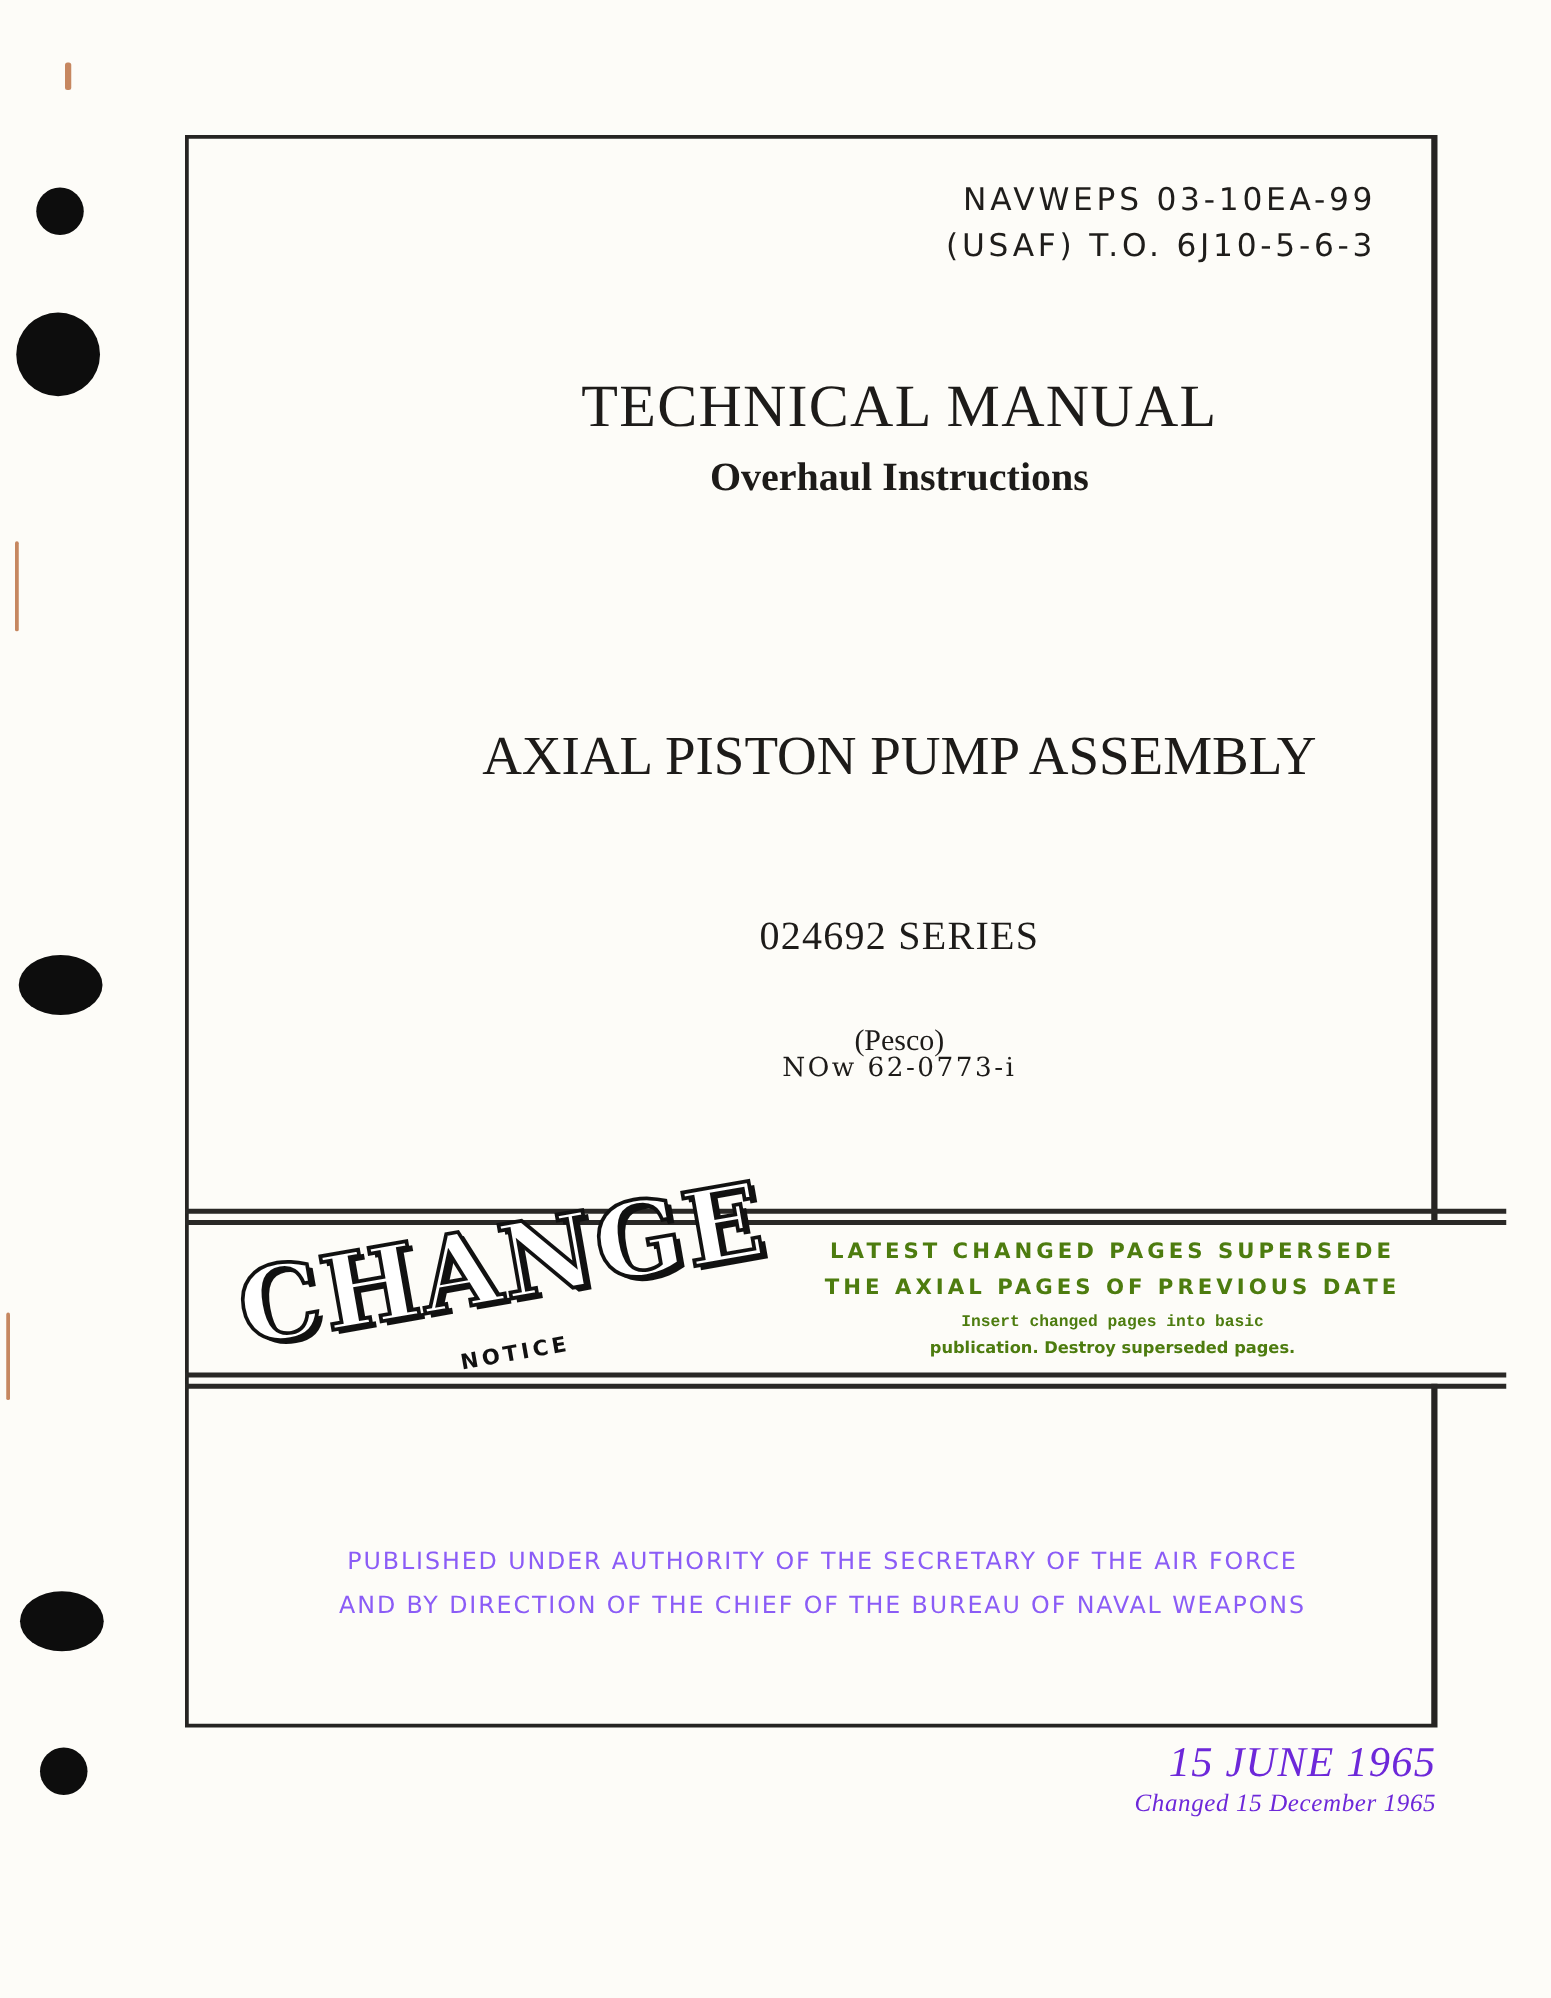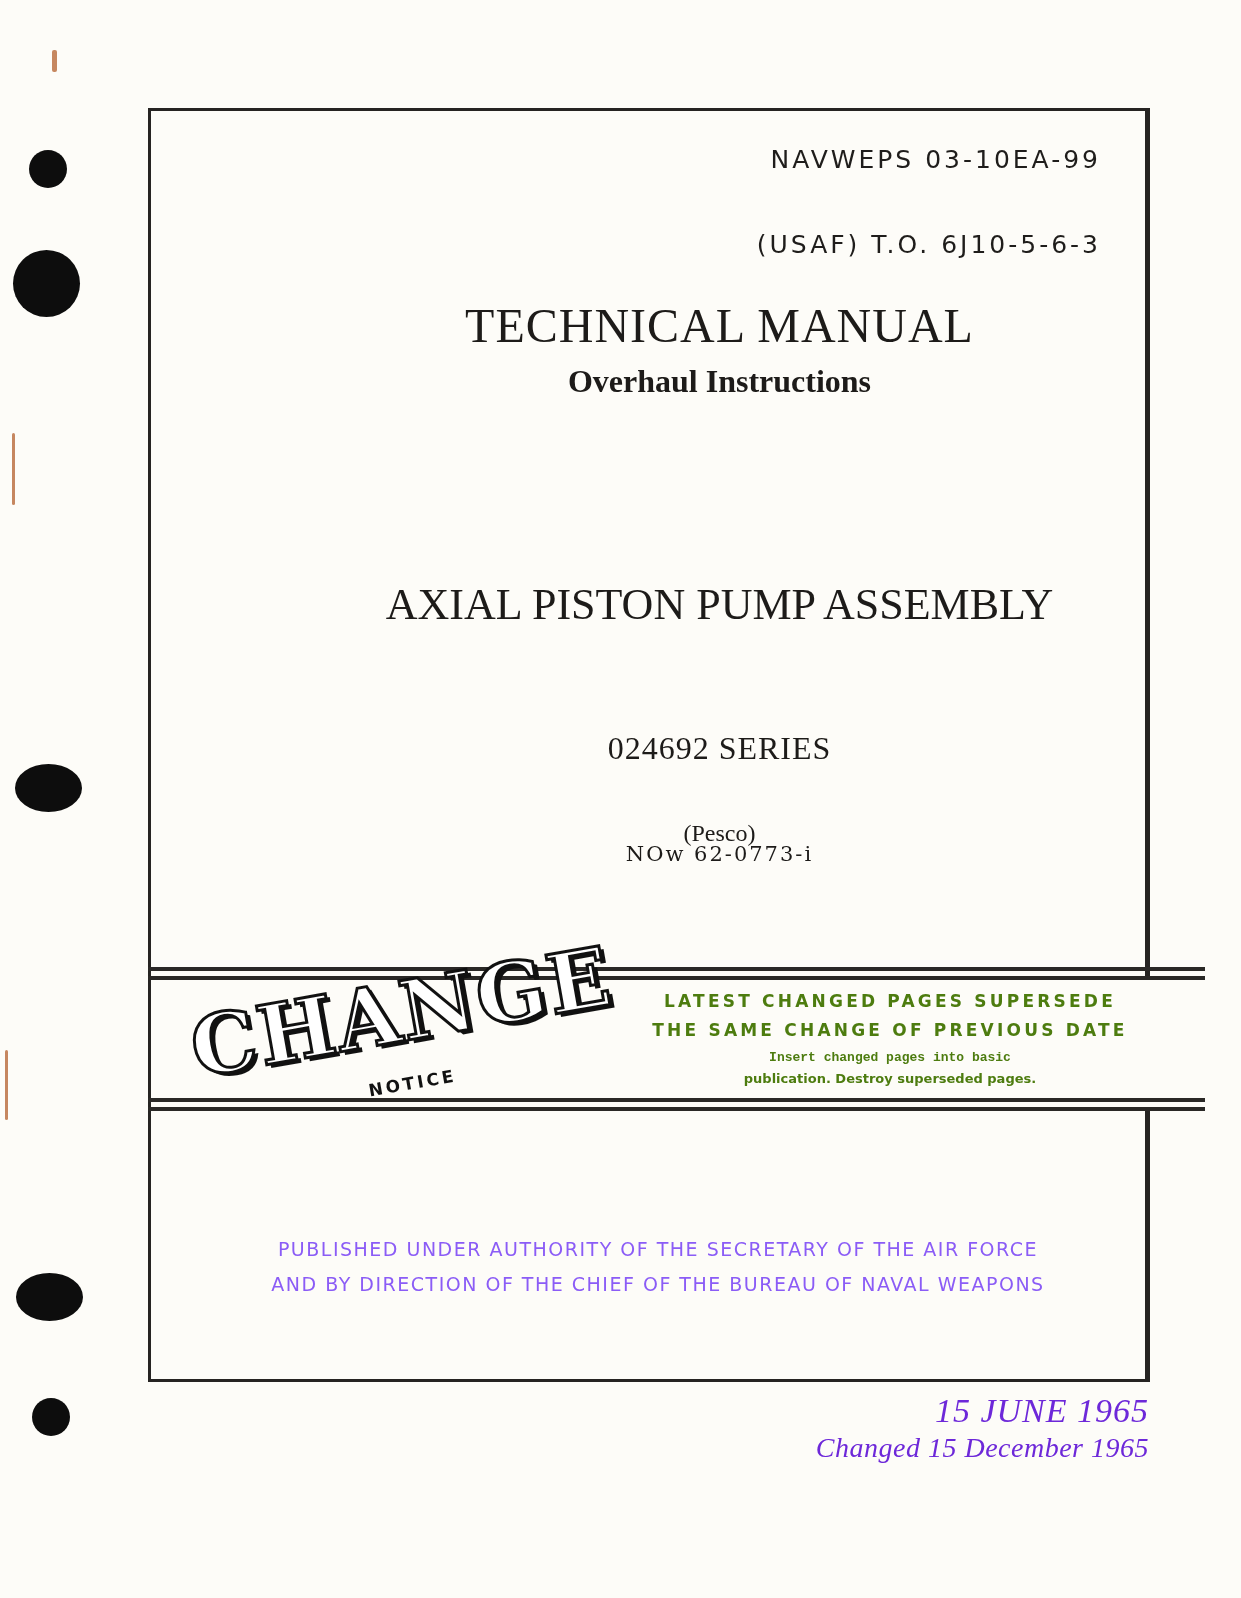--- a/index.html
+++ b/index.html
@@ -63,57 +63,57 @@
       position: absolute; left: 148px; width: 1020px; text-align: center;
       font-family: "DejaVu Sans", sans-serif; font-size: 19px; letter-spacing: 1.5px; color: #8b5cf6;
     }
     .a1 { top: 1238px; }
     .a2 { top: 1273px; }
     .date {
       position: absolute; right: 92px; text-align: right;
       font-family: "Liberation Serif", "DejaVu Serif", serif; font-style: italic; color: #6d28d9;
     }
     .d1 { top: 1392px; font-size: 34px; letter-spacing: 1px; }
-    .d2 { top: 1432px; font-size: 28px; letter-spacing: .5px; }
+    .d2 { top: 1432px; font-size: 20px; letter-spacing: .5px; }
   </style>
 </head>
 <body>
 
 <div class="punch" style="left:29px;top:150px;width:38px;height:38px;"></div>
 <div class="punch" style="left:13px;top:250px;width:67px;height:67px;"></div>
 <div class="punch" style="left:15px;top:764px;width:67px;height:48px;"></div>
 <div class="punch" style="left:16px;top:1273px;width:67px;height:48px;"></div>
 <div class="punch" style="left:32px;top:1398px;width:38px;height:38px;"></div>
 <div class="stain" style="left:52px;top:50px;width:5px;height:22px;"></div>
 <div class="stain" style="left:12px;top:433px;width:3px;height:72px;"></div>
 <div class="stain" style="left:5px;top:1050px;width:3px;height:70px;"></div>
 
 <div class="frame"></div>
 
 <div class="ref" style="top:145px;">NAVWEPS 03-10EA-99</div>
-<div class="ref" style="top:182px;margin-top:48px;">(USAF) T.O. 6J10-5-6-3</div>
+<div class="ref" style="top:182px;">(USAF) T.O. 6J10-5-6-3</div>
 
 <div class="serif t1">TECHNICAL MANUAL</div>
 <div class="serif t2">Overhaul Instructions</div>
 <div class="serif t3">AXIAL PISTON PUMP ASSEMBLY</div>
 <div class="serif t4">024692 SERIES</div>
 <div class="serif t5">(Pesco)</div>
 <div class="serif t6">NOw 62-0773-i</div>
 
 <div class="cn-white"></div>
 <div class="band" style="top:967px;"></div>
 <div class="band" style="top:976px;"></div>
 <div class="band" style="top:1098px;"></div>
 <div class="band" style="top:1107px;"></div>
 
 <div class="change-word">CHANGE</div>
 <div class="notice-word">NOTICE</div>
 
 <div class="cn-text cn1">LATEST CHANGED PAGES SUPERSEDE</div>
-<div class="cn-text cn2">THE SAME CHANGE OF PREVIOUS DATE</div>
+<div class="cn-text cn2">THE AXIAL PAGES OF PREVIOUS DATE</div>
 <div class="cn-text cn3">Insert changed pages into basic</div>
 <div class="cn-text cn4">publication. Destroy superseded pages.</div>
 
 <div class="auth a1">PUBLISHED UNDER AUTHORITY OF THE SECRETARY OF THE AIR FORCE</div>
 <div class="auth a2">AND BY DIRECTION OF THE CHIEF OF THE BUREAU OF NAVAL WEAPONS</div>
 
 <div class="date d1">15 JUNE 1965</div>
 <div class="date d2">Changed 15 December 1965</div>
 
 </body></html>

